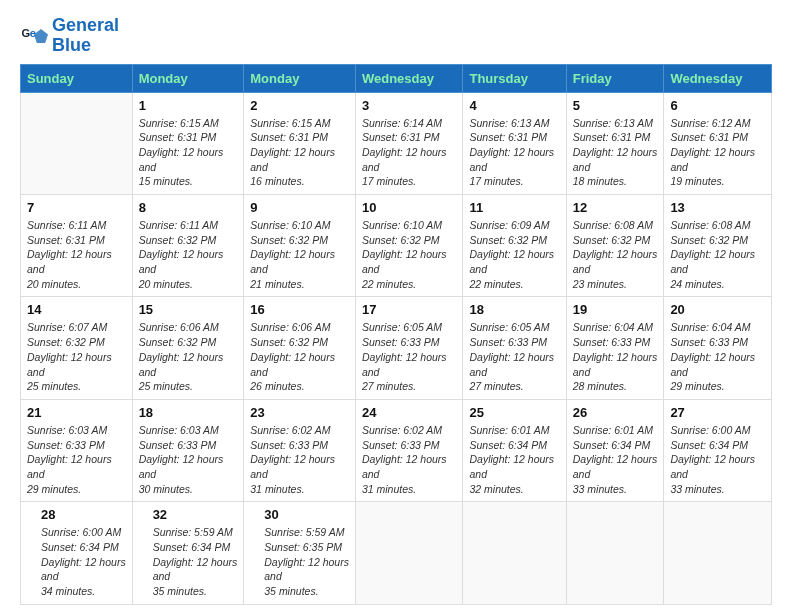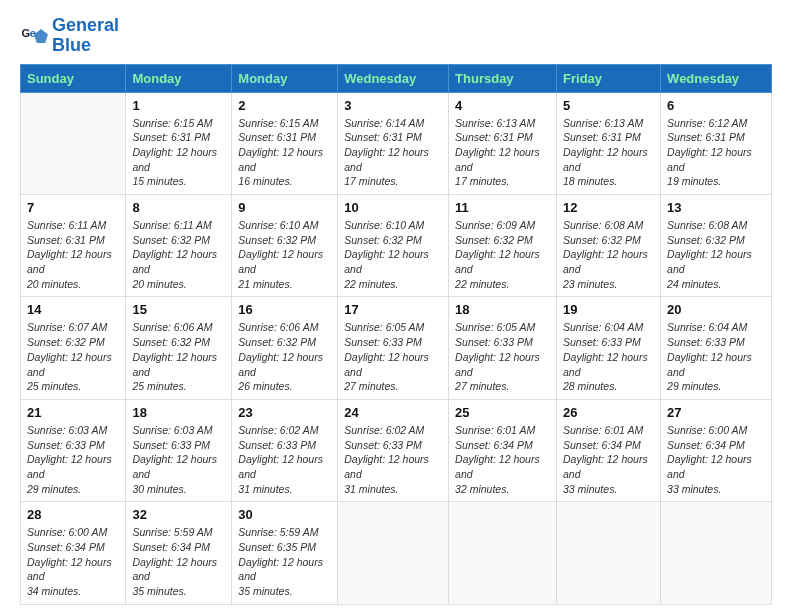--- a/index.html
+++ b/index.html
@@ -82,20 +82,21 @@
       font-size: 10.5px;
       color: #333;
       line-height: 1.4;
       font-style: italic;
     }
     .week-row td {
       height: 85px;
     }
     .last-row td {
       height: 75px;
+      padding-left: 20px;
     }
     .empty-cell {
       background: #f9f9f9;
     }
   </style>
 </head>
 <body>
 
 <div class="header-area">
   <div class="logo">

